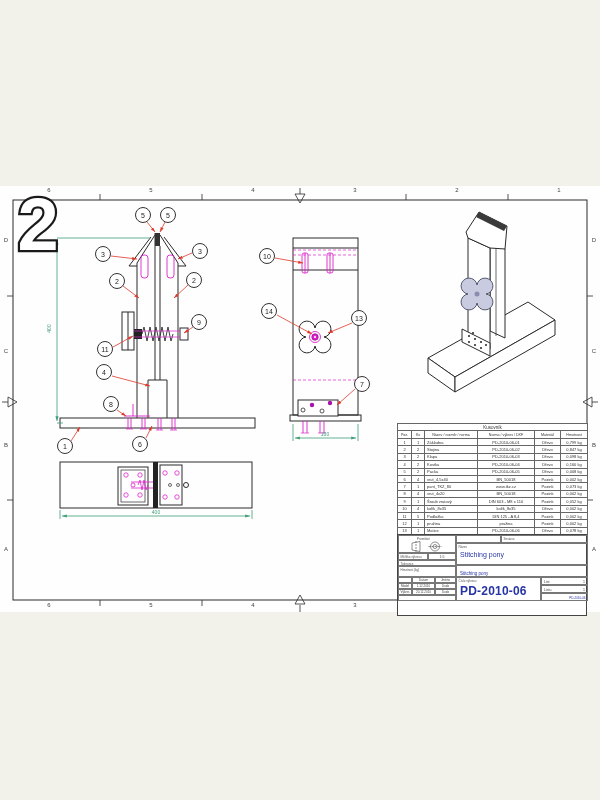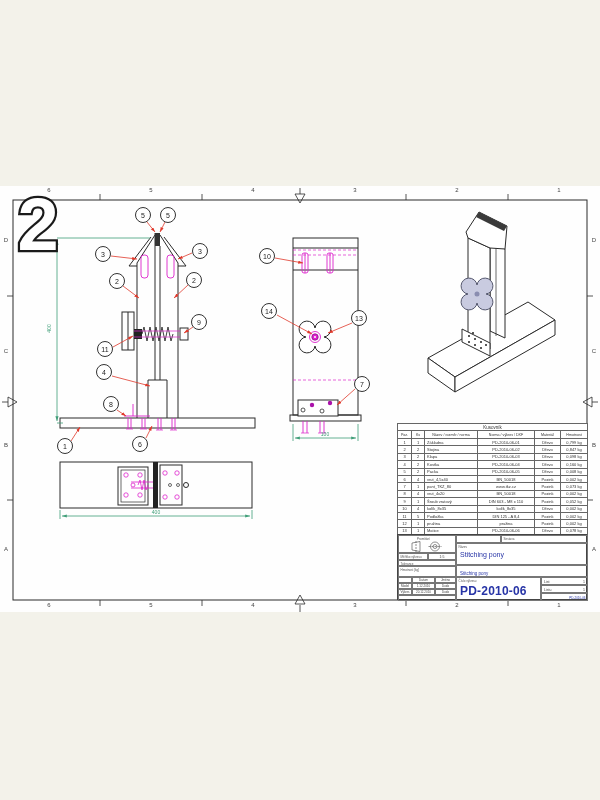--- a/index.html
+++ b/index.html
@@ -19,21 +19,21 @@
   
   table.parts{position:absolute;left:397px;top:237px;width:190px;border-collapse:collapse;
       table-layout:fixed;font-size:4px;color:#333;background:#fff;}
   table.parts th,table.parts td{border:0.5px solid #666;padding:0;margin:0;text-align:center;
       overflow:hidden;white-space:nowrap;font-weight:normal;}
   table.parts tr.t-title th{height:6px;font-size:4.5px;}
   table.parts tr.t-head th{height:7px;font-size:3.6px;}
   table.parts tr.t-row td{height:6.4px;}
   table.parts td.al{text-align:left;padding-left:2px;}
   
-  .tblock{position:absolute;left:397px;top:348px;width:190px;height:66px;border:1px solid #444;
+  .tblock{position:absolute;left:397px;top:348px;width:190px;height:82px;border:1px solid #444;
       box-sizing:border-box;background:#fff;font-size:3.5px;color:#444;}
   .tc{position:absolute;border:0.5px solid #777;box-sizing:border-box;overflow:hidden;}
   .tc .lab{position:absolute;left:1.5px;top:0.5px;font-size:3px;color:#555;white-space:nowrap;}
   .blue{color:#2734a6;}
   .tmain{position:absolute;left:3px;top:7px;font-size:7px;color:#2734a6;white-space:nowrap;}
   .tsub{position:absolute;left:3px;top:4.5px;font-size:4.5px;color:#2734a6;white-space:nowrap;}
   .tnum{position:absolute;left:3px;top:6px;font-size:12px;font-weight:bold;color:#2734a6;
         letter-spacing:0.2px;white-space:nowrap;}
   .kv{display:flex;justify-content:space-between;align-items:flex-end;height:100%;
       padding:0 2px;box-sizing:border-box;font-size:3.5px;}

